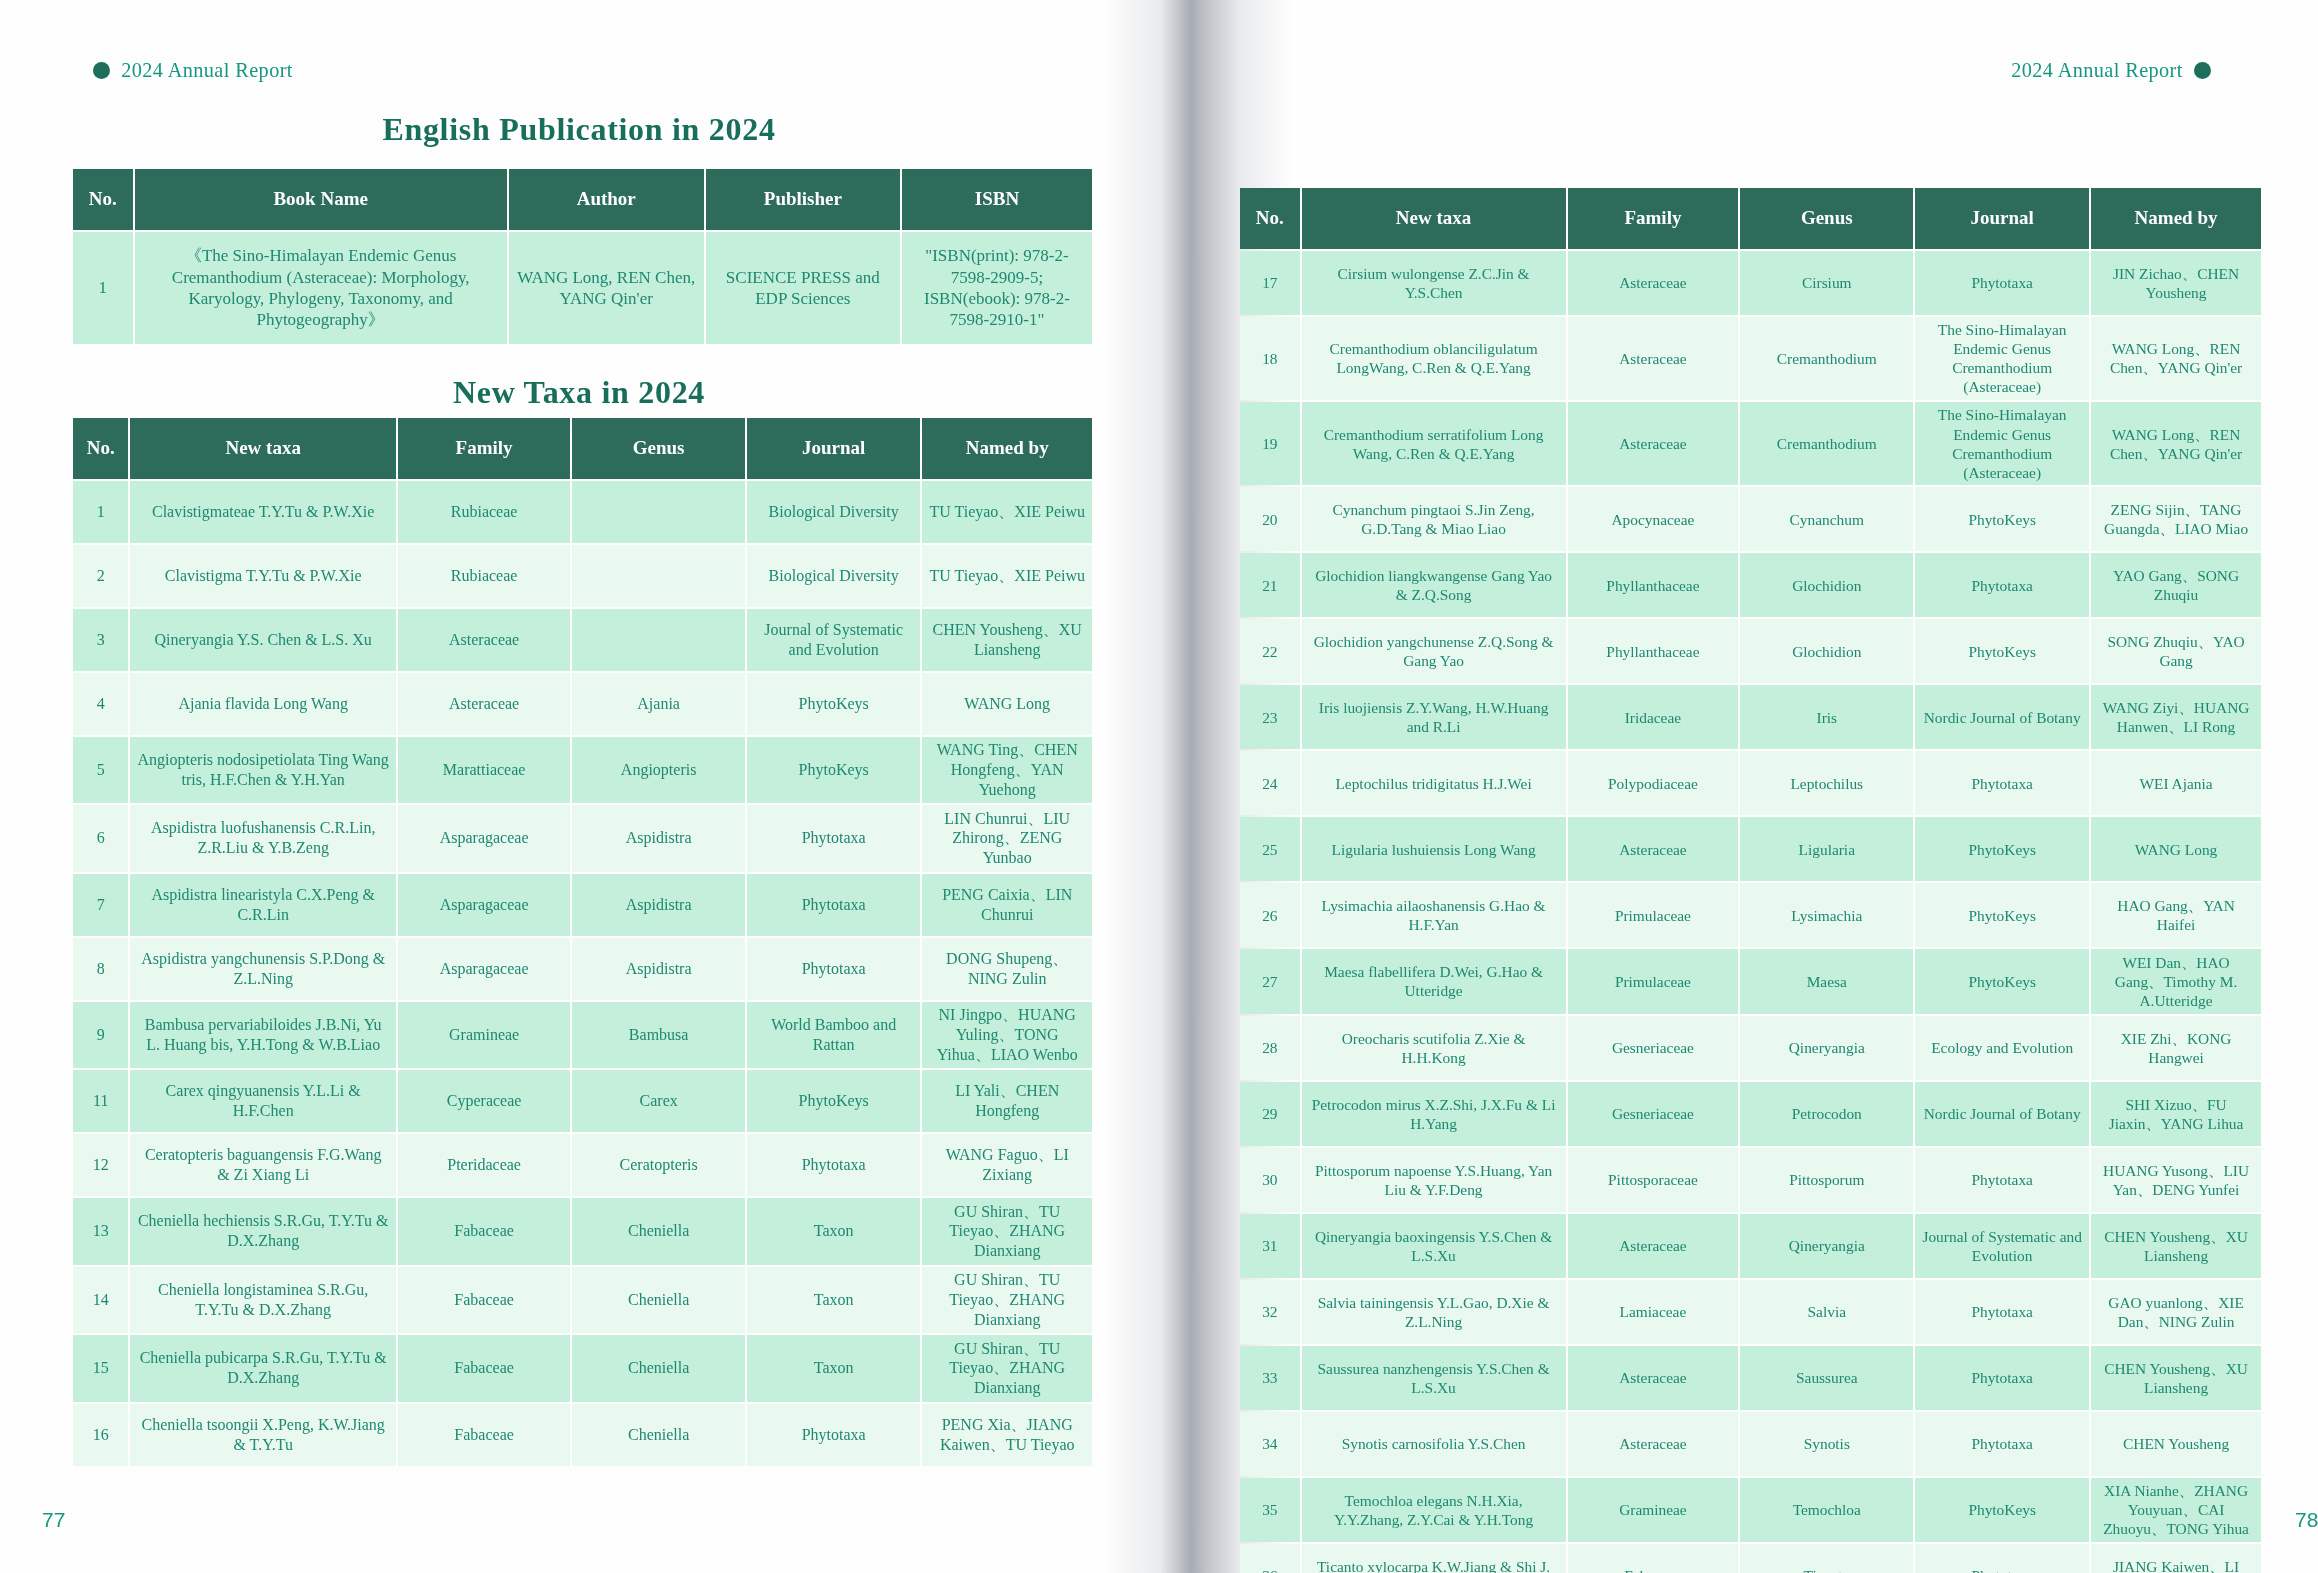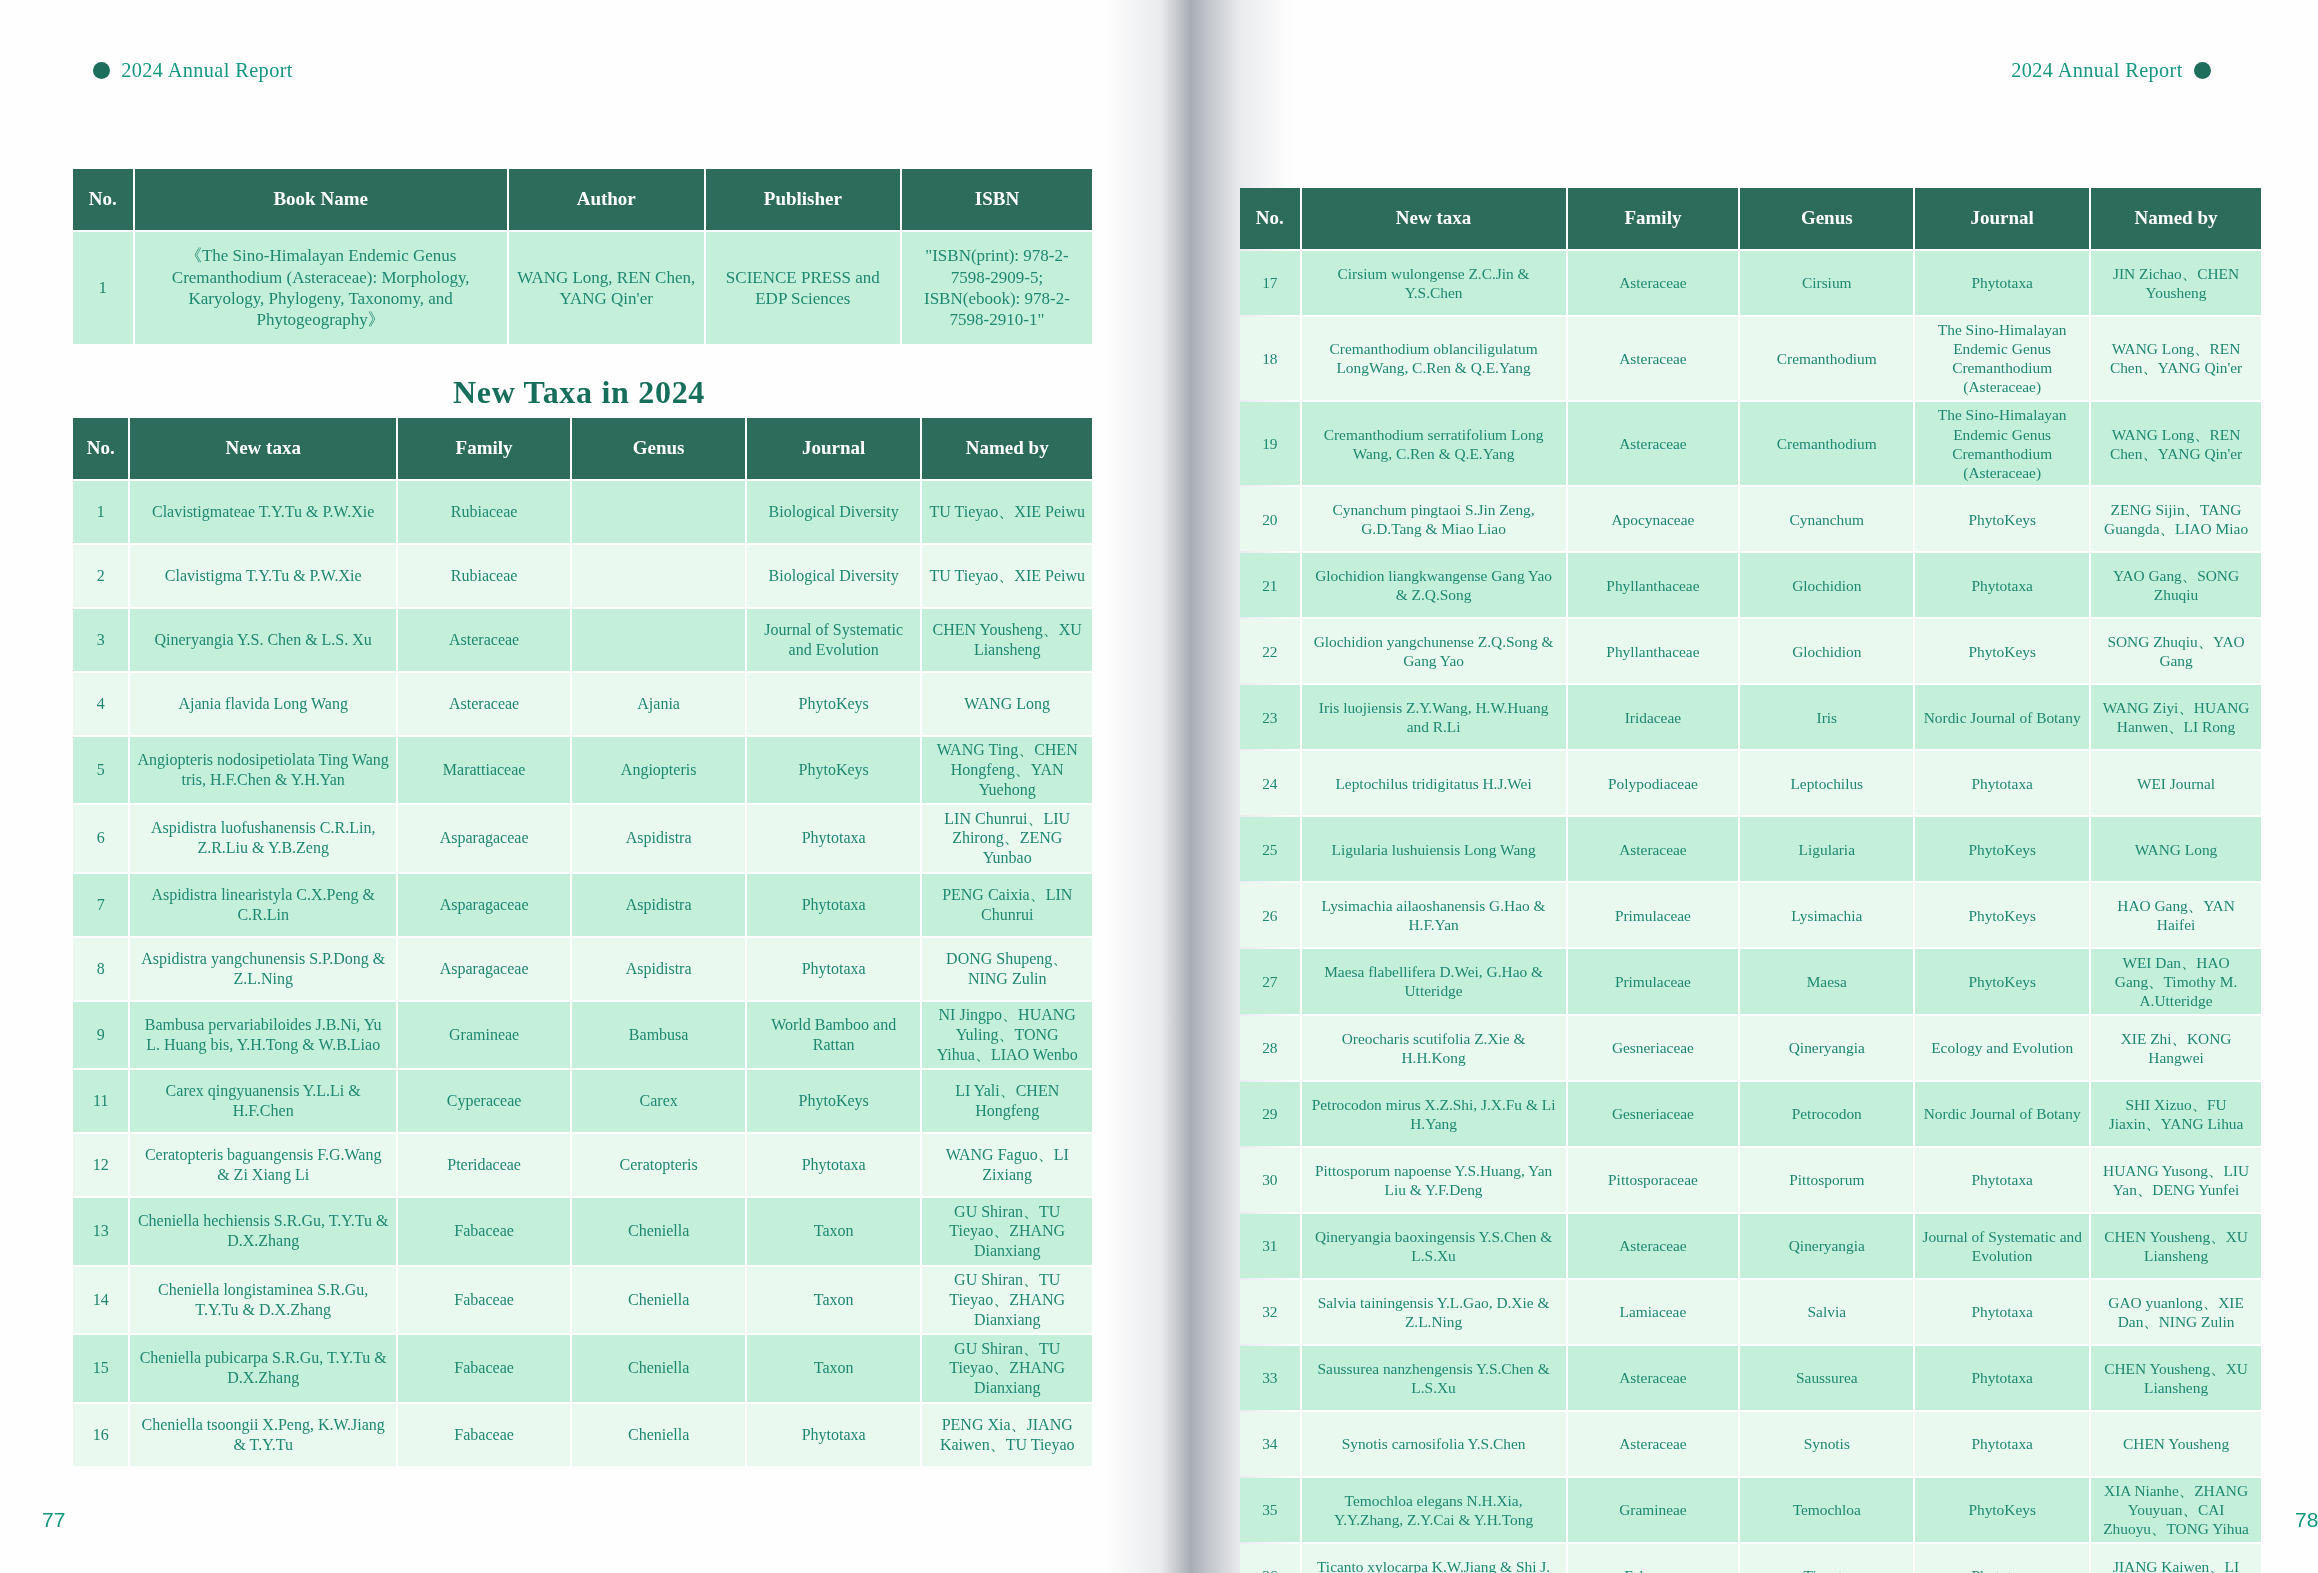--- a/index.html
+++ b/index.html
@@ -67,20 +67,21 @@
 </style>
 </head>
 <body>
 
 <div class="page page-left">
   <div class="report-header hdr-left">
     <span class="dot"></span>
     <span>2024 Annual Report</span>
   </div>
 
+  <div class="section-title title-pub">English Publication in 2024</div>
 
   <table class="pub-table">
     <colgroup>
       <col style="width:5.9%">
         <col style="width:36.8%">
         <col style="width:19.3%">
         <col style="width:19.2%">
         <col style="width:18.8%">
     </colgroup>
     <thead>
@@ -335,21 +336,21 @@
         <td>Iris</td>
         <td>Nordic Journal of Botany</td>
         <td>WANG Ziyi、HUANG Hanwen、LI Rong</td>
       </tr>
       <tr class="row-light">
         <td>24</td>
         <td>Leptochilus tridigitatus H.J.Wei</td>
         <td>Polypodiaceae</td>
         <td>Leptochilus</td>
         <td>Phytotaxa</td>
-        <td>WEI Journal</td>
+        <td>WEI Ajania</td>
       </tr>
       <tr class="row-dark">
         <td>25</td>
         <td>Ligularia lushuiensis Long Wang</td>
         <td>Asteraceae</td>
         <td>Ligularia</td>
         <td>PhytoKeys</td>
         <td>WANG Long</td>
       </tr>
       <tr class="row-light">

